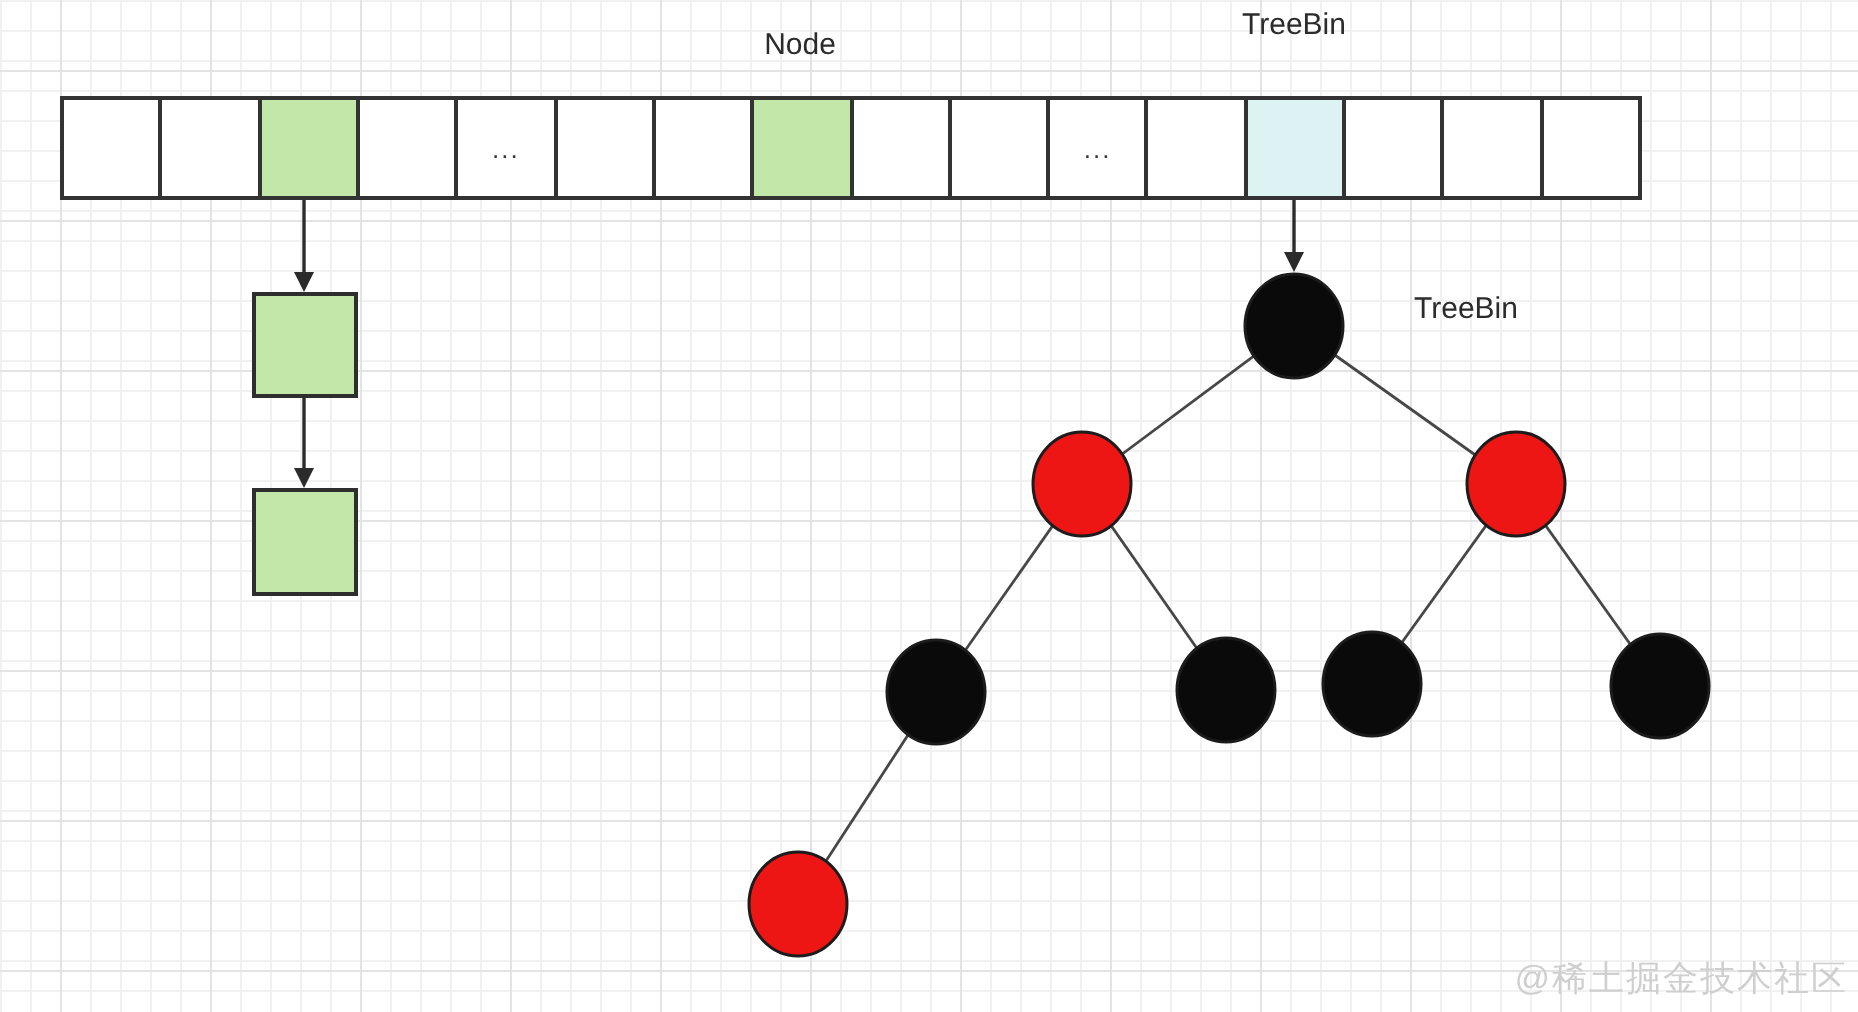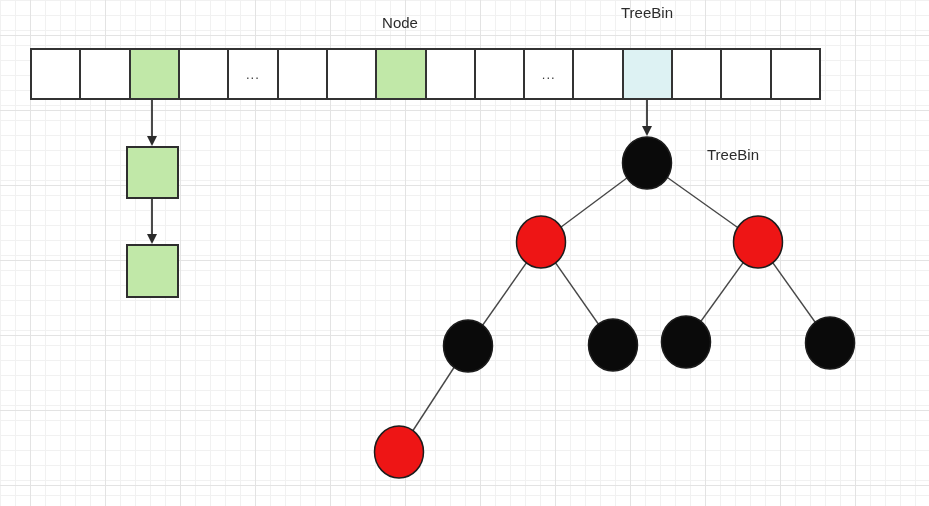--- a/index.html
+++ b/index.html
@@ -101,13 +101,14 @@
       <ellipse cx="758" cy="242" rx="24.5" ry="26" fill="#ee1515" stroke="#1c1c1c" stroke-width="1.5"></ellipse>
       <ellipse cx="468" cy="346" rx="24.5" ry="26" fill="#0a0a0a" stroke="#1c1c1c" stroke-width="1.5"></ellipse>
       <ellipse cx="613" cy="345" rx="24.5" ry="26" fill="#0a0a0a" stroke="#1c1c1c" stroke-width="1.5"></ellipse>
       <ellipse cx="686" cy="342" rx="24.5" ry="26" fill="#0a0a0a" stroke="#1c1c1c" stroke-width="1.5"></ellipse>
       <ellipse cx="830" cy="343" rx="24.5" ry="26" fill="#0a0a0a" stroke="#1c1c1c" stroke-width="1.5"></ellipse>
       <ellipse cx="399" cy="452" rx="24.5" ry="26" fill="#ee1515" stroke="#1c1c1c" stroke-width="1.5"></ellipse>
     </svg>
 
   <div class="label" id="treenode-label" style="left: 733px; top: 146px; color: rgb(43, 43, 43);">TreeBin</div>
 
+  <div class="watermark" style="color: rgb(207, 207, 207);">@稀土掘金技术社区</div>
 </div>
 
 </body></html>

